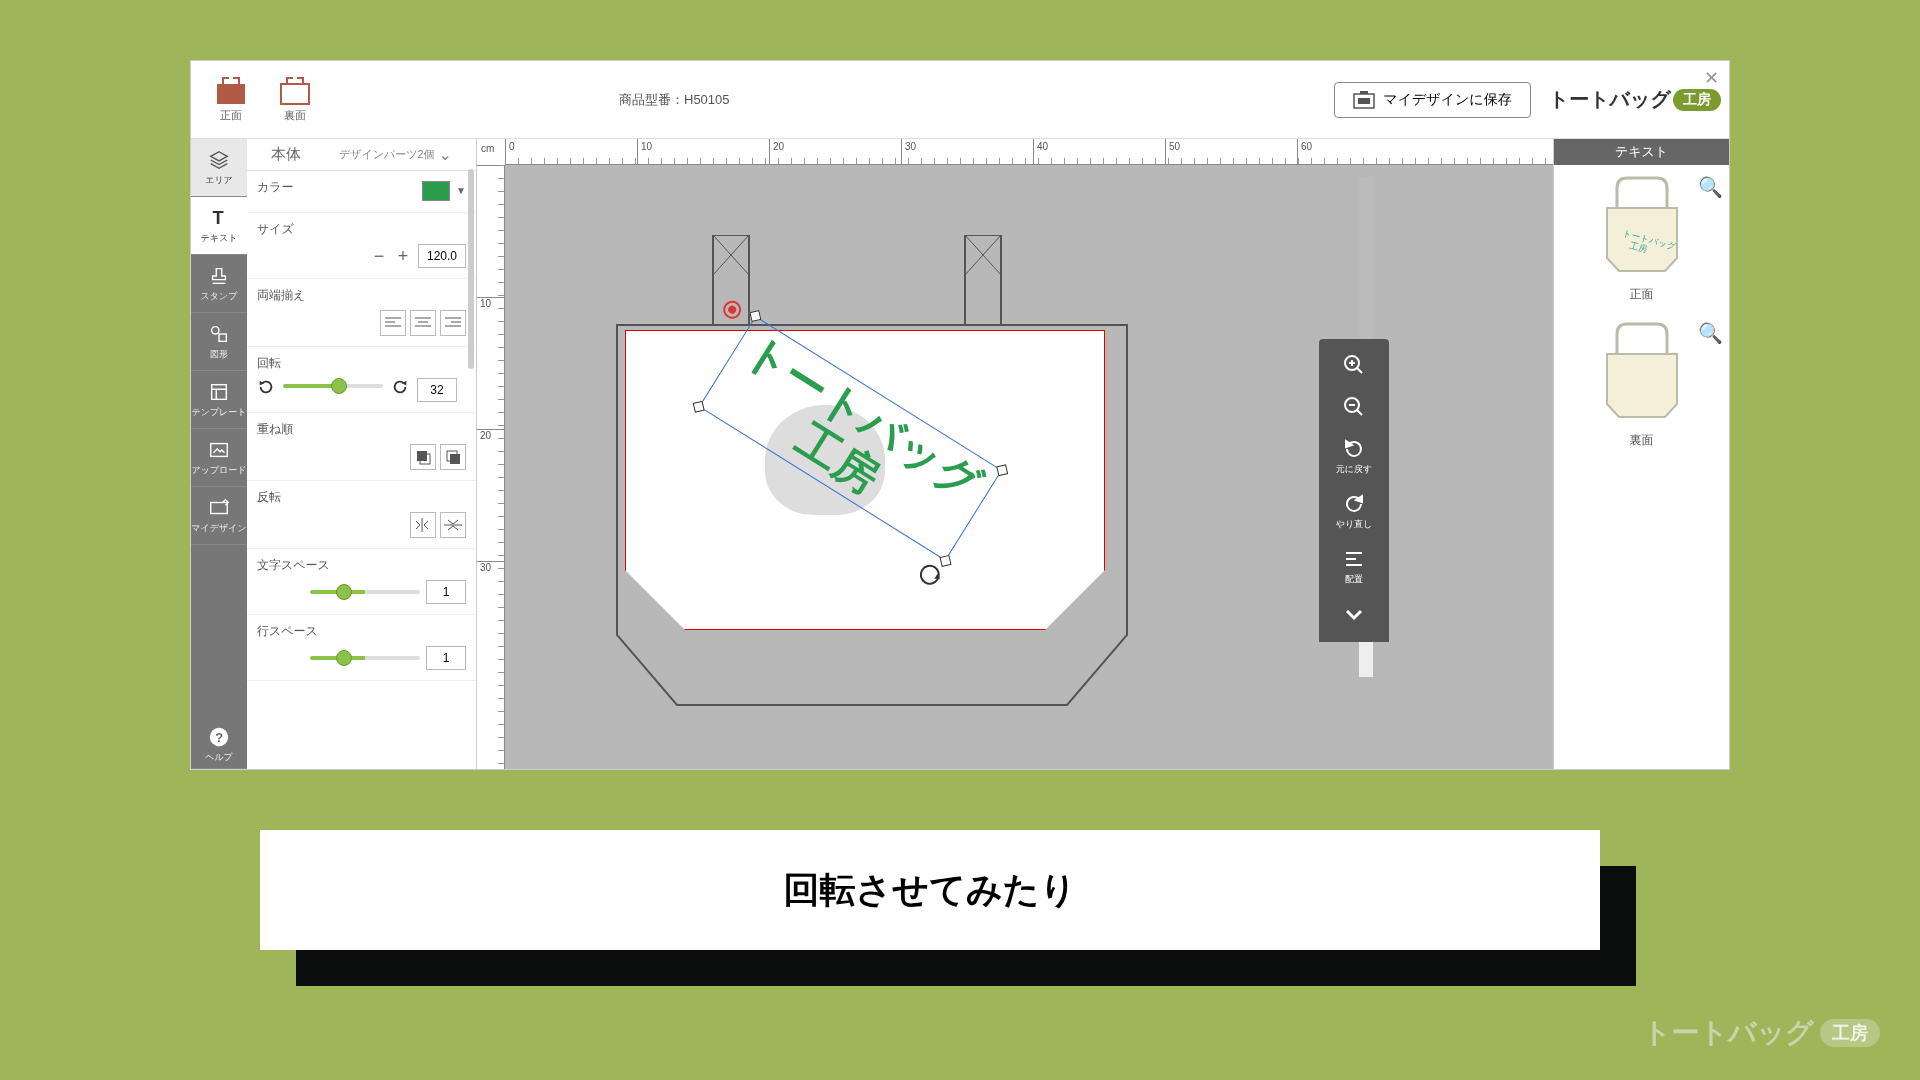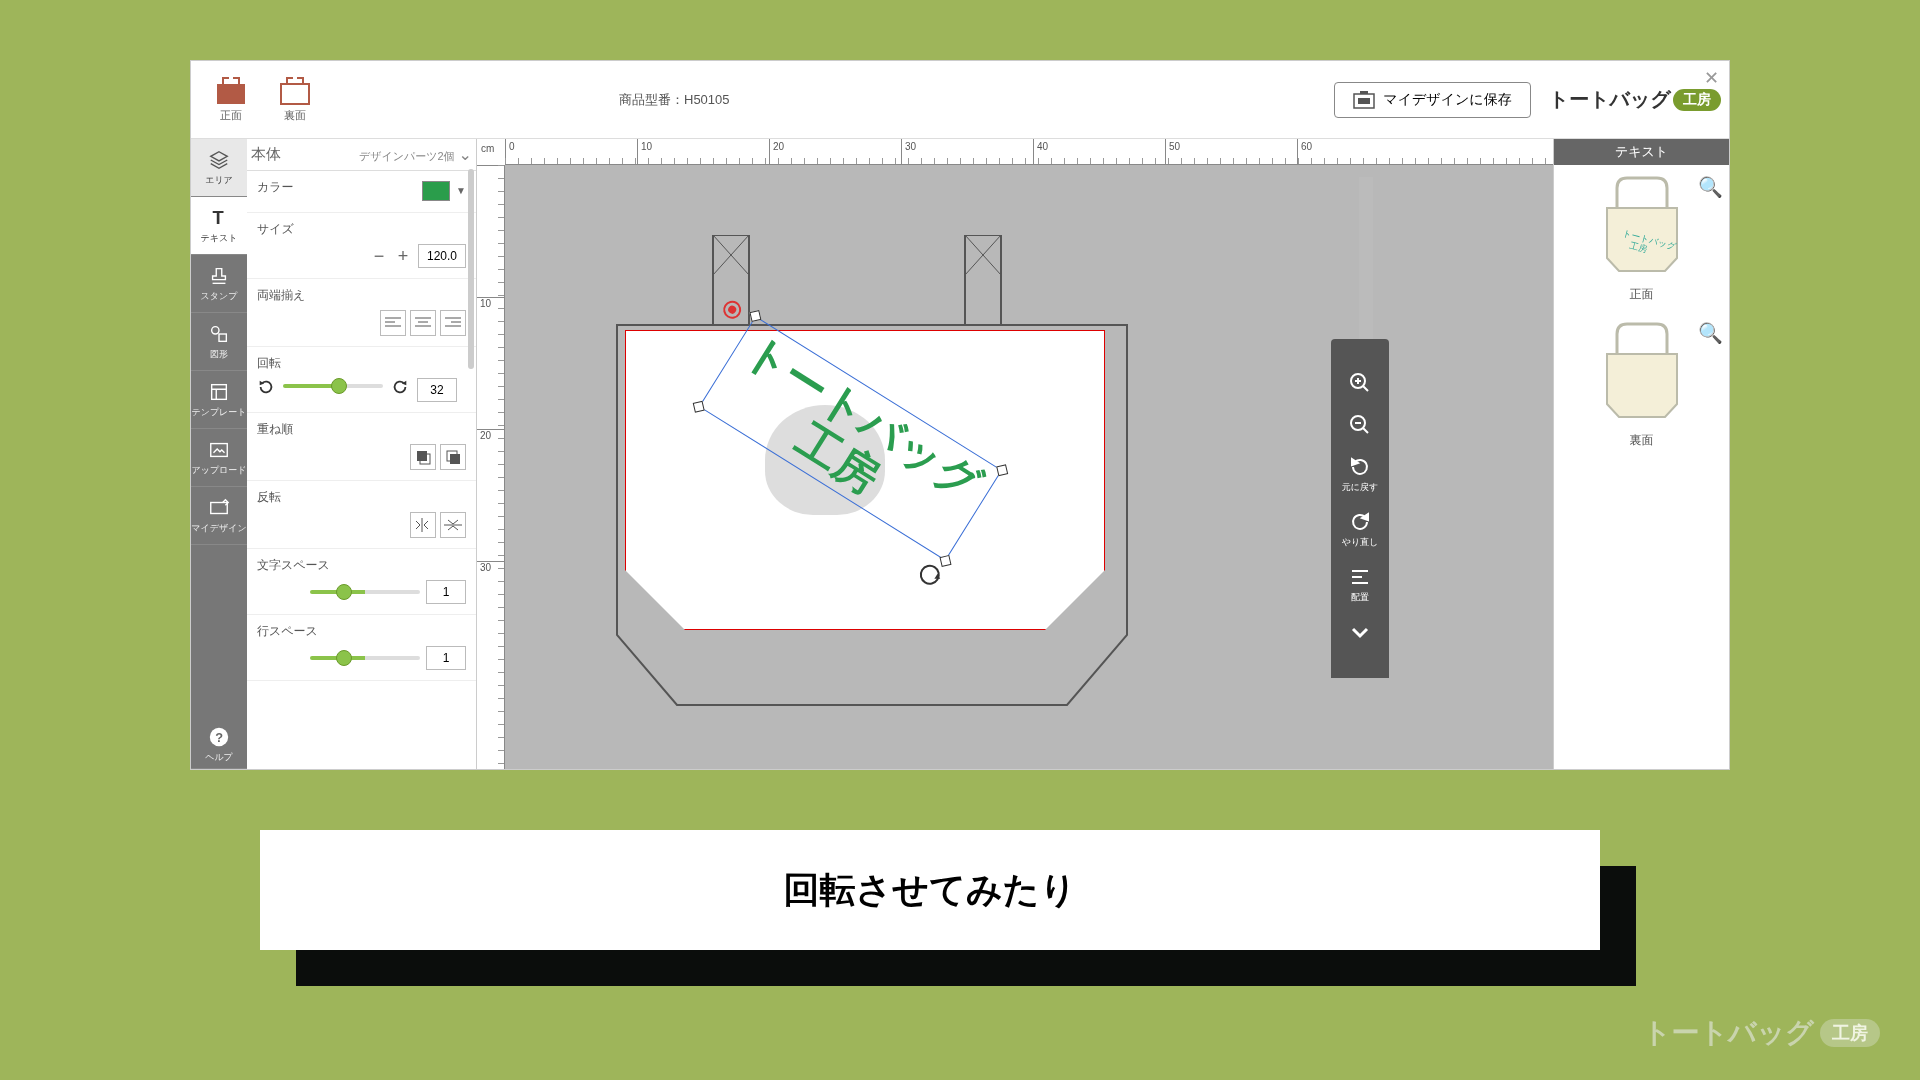--- a/index.html
+++ b/index.html
@@ -19,21 +19,21 @@
 .brand .badge{background:#7a9c2e;color:#fff;border-radius:12px;padding:2px 10px;font-size:14px}
 .closex{position:absolute;right:10px;top:6px;font-size:18px;color:#999;cursor:pointer}
 .body{display:flex;height:calc(100% - 78px)}
 .toolcol{width:56px;background:#777;display:flex;flex-direction:column}
 .tool{height:58px;display:flex;flex-direction:column;align-items:center;justify-content:center;color:#eee;font-size:9px;gap:3px;cursor:pointer;border-bottom:1px solid #888}
 .tool.active{background:#fff;color:#333}
 .tool.light{background:#e8e8e8;color:#444}
 .tool svg{width:22px;height:22px}
 .tool.help{margin-top:auto;height:48px}
 .panel{width:230px;background:#fff;border-right:1px solid #ccc;position:relative;overflow:hidden}
-.panelhead{display:flex;align-items:flex-end;border-bottom:1px solid #ddd;padding:6px 4px}
+.panelhead{display:flex;align-items:center;border-bottom:1px solid #ddd;padding:6px 24px}
 .panelhead .tt{font-size:15px;color:#666}
 .panelhead .cnt{margin-left:auto;font-size:11px;color:#888}
 .panelhead .chev{margin-left:4px;color:#888}
 .proprow{border-bottom:1px solid #eee;padding:8px 10px 10px;font-size:12px;color:#555}
 .proprow .lab{margin-bottom:6px}
 .ctrlline{display:flex;align-items:center;gap:6px;justify-content:flex-end}
 .swatch{width:28px;height:20px;background:#2a9d4b;border:1px solid #888}
 .chev-sm{font-size:10px;color:#666}
 .numin{width:48px;height:24px;border:1px solid #bbb;font-size:12px;text-align:center}
 .pm{font-size:18px;color:#666;cursor:pointer;width:18px;text-align:center}
@@ -63,21 +63,21 @@
 .watermark{position:absolute;left:260px;top:240px;width:120px;height:110px;background:#ddd;border-radius:50% 50% 40% 40%}
 .txtobj{position:absolute;left:200px;top:220px;transform:rotate(32deg);transform-origin:center}
 .txtbox{border:1px solid #3b6fd6;padding:4px 10px;position:relative}
 .txtbox .line{font-size:44px;font-weight:700;color:#2b9d4f;white-space:nowrap;text-align:center;line-height:1.1}
 .handle{position:absolute;width:10px;height:10px;background:#fff;border:1px solid #333;transform:rotate(45deg)}
 .h-tl{left:-6px;top:-6px}.h-tr{right:-6px;top:-6px}.h-bl{left:-6px;bottom:-6px}.h-br{right:-6px;bottom:-6px}
 .delh{position:absolute;left:-32px;top:-2px;width:18px;height:18px;border:2px solid #d33;border-radius:50%}
 .delh::after{content:"";position:absolute;left:3px;top:3px;width:8px;height:8px;background:#d33;border-radius:50%}
 .roth{position:absolute;right:-4px;bottom:-30px;width:20px;height:20px;border:2px solid #333;border-radius:50%}
 .roth::after{content:"";position:absolute;right:-3px;top:3px;width:0;height:0;border-left:5px solid #333;border-top:3px solid transparent;border-bottom:3px solid transparent}
-.vtb{position:absolute;right:164px;top:200px;width:58px;background:#555;border-radius:4px 4px 0 0;padding:24px 0}
+.vtb{position:absolute;right:164px;top:200px;width:70px;background:#555;border-radius:4px 4px 0 0;padding:6px 0}
 .vtb .vb{color:#fff;text-align:center;padding:8px 0;font-size:9px;cursor:pointer}
 .vtb .vb svg{width:24px;height:24px;display:block;margin:0 auto 2px}
 .sidebar{width:176px;background:#fff;border-left:1px solid #ccc}
 .sbhead{background:#666;color:#fff;text-align:center;font-size:13px;padding:4px 0}
 .thumb{position:relative;padding:8px;text-align:center;font-size:12px;color:#555}
 .thumb svg{width:110px;height:110px}
 .thumb .mag{position:absolute;right:6px;top:10px;font-size:20px;cursor:pointer}
 .vscroll{position:absolute;right:180px;top:38px;width:14px;height:500px;background:#eee}
 .vscroll .bar{position:absolute;top:0;width:100%;height:340px;background:#bbb}
 .caption-wrap{position:absolute;left:260px;top:830px}

